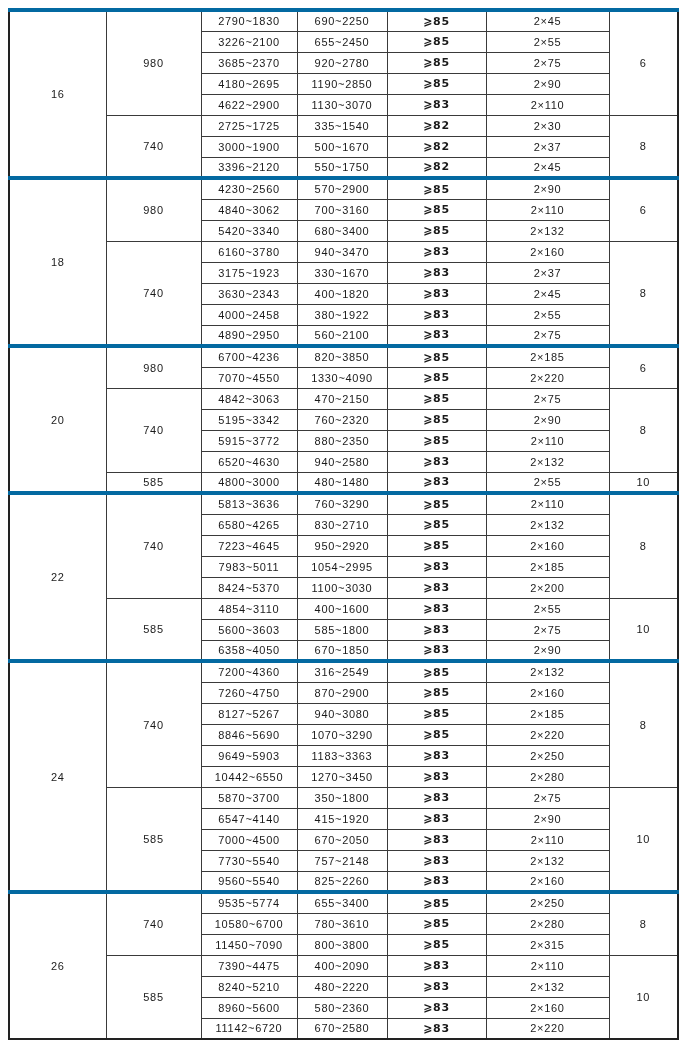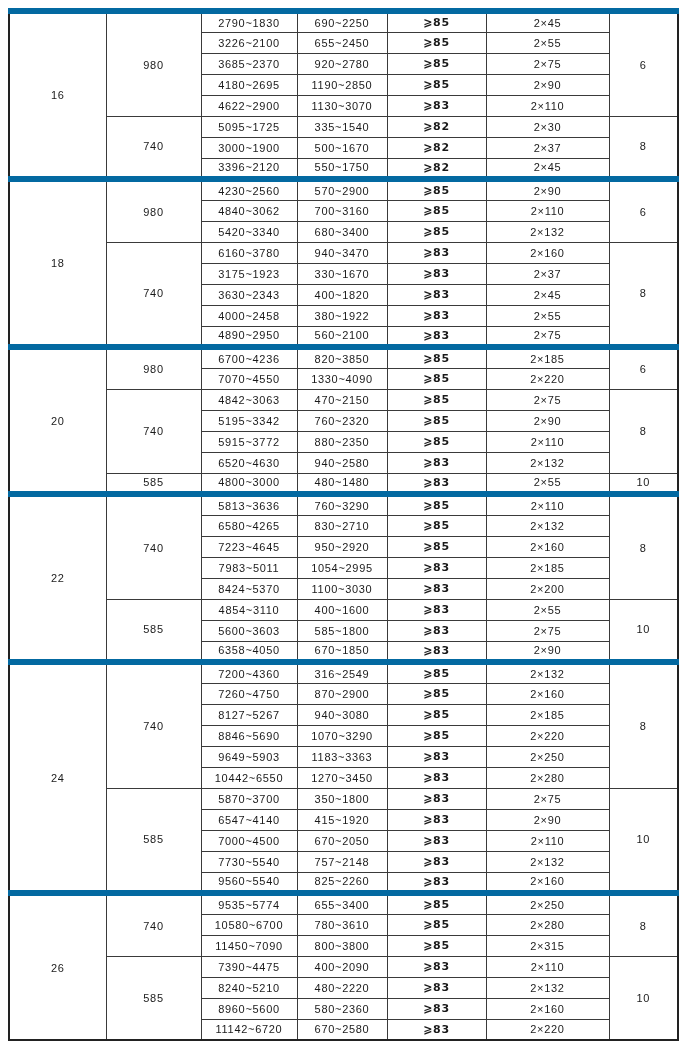--- a/index.html
+++ b/index.html
@@ -41,21 +41,21 @@
   td.col-size, td.col-speed {
     font-size: 15px;
     letter-spacing: 1px;
   }
   td.c-eff {
     font-family: "DejaVu Sans", sans-serif;
     letter-spacing: 0.2px;
     font-weight: bold;
   }
   td.col-poles { font-size: 11.5px; }
-  tr.group-start td { border-top: 6px solid #0369a1; }
+  tr.group-start td { border-top: 4px solid #0369a1; }
 </style>
 </head>
 <body>
 
 <div class="page">
   <table class="spec">
     <colgroup>
       <col style="width:97px">
       <col style="width:95px">
       <col style="width:96px">
@@ -93,21 +93,21 @@
           <td rowspan="1" class="c-power">2×90</td>
         </tr>
         <tr>
           <td rowspan="1" class="c-range1">4622~2900</td>
           <td rowspan="1" class="c-range2">1130~3070</td>
           <td rowspan="1" class="c-eff">⩾83</td>
           <td rowspan="1" class="c-power">2×110</td>
         </tr>
         <tr>
           <td rowspan="3" class="col-speed">740</td>
-          <td rowspan="1" class="c-range1">5095~1725</td>
+          <td rowspan="1" class="c-range1">2725~1725</td>
           <td rowspan="1" class="c-range2">335~1540</td>
           <td rowspan="1" class="c-eff">⩾82</td>
           <td rowspan="1" class="c-power">2×30</td>
           <td rowspan="3" class="col-poles">8</td>
         </tr>
         <tr>
           <td rowspan="1" class="c-range1">3000~1900</td>
           <td rowspan="1" class="c-range2">500~1670</td>
           <td rowspan="1" class="c-eff">⩾82</td>
           <td rowspan="1" class="c-power">2×37</td>

